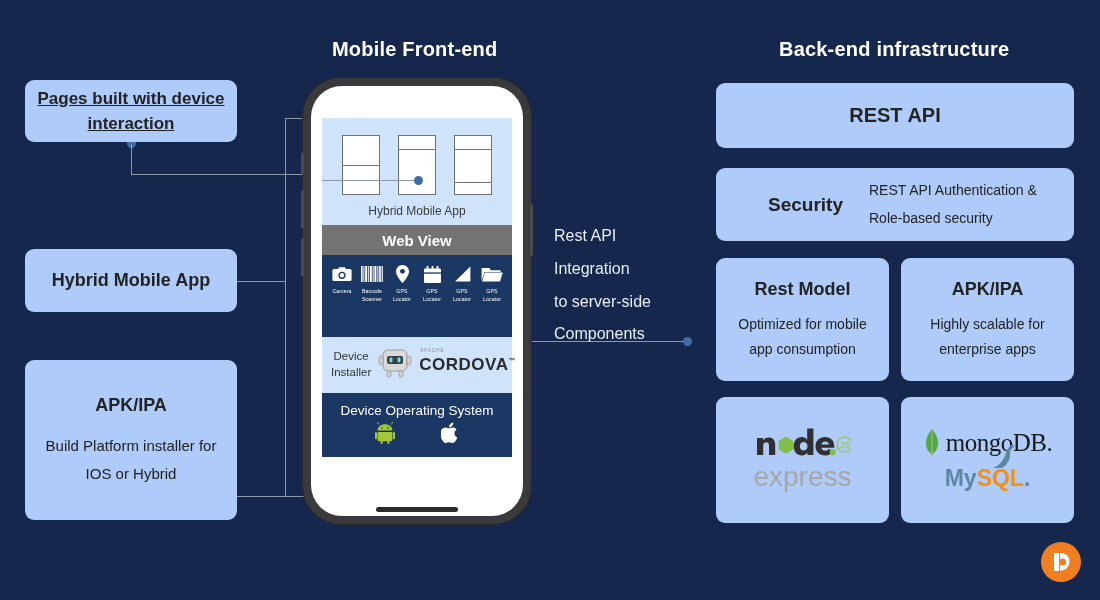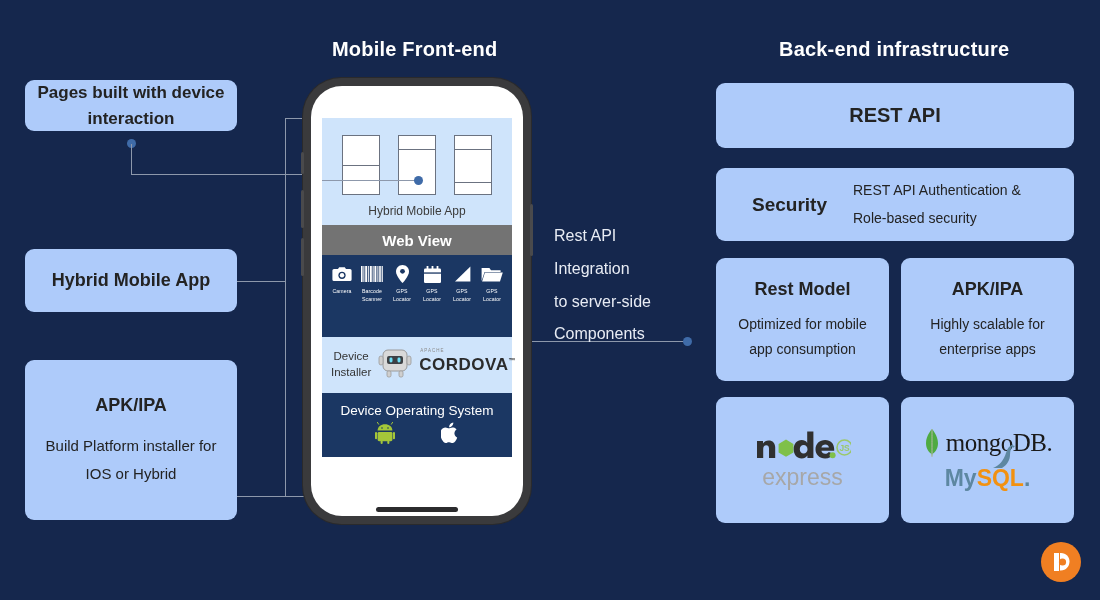--- a/index.html
+++ b/index.html
@@ -41,31 +41,31 @@
     line-height: 1.55;
     color: #232323;
   }
   .card .bd {
     font-size: 15px;
     line-height: 1.85;
     color: #232323;
   }
 
   
-  #card-pages  { left: 25px;  top: 80px;  width: 212px; height: 51px; }
+  #card-pages  { left: 25px;  top: 80px;  width: 212px; height: 62px; text-decoration: underline; }
   #card-pages .hd { font-size: 17px; line-height: 1.5; }
   #card-hybrid { left: 25px;  top: 249px; width: 212px; height: 63px; }
   #card-apk-left { left: 25px; top: 360px; width: 212px; height: 160px; padding: 0 16px; }
   #card-apk-left .hd { margin-bottom: 12px; }
 
   
   #card-rest { left: 716px; top: 83px; width: 358px; height: 65px; }
   #card-security {
     left: 716px; top: 168px; width: 358px; height: 73px;
-    flex-direction: row; justify-content: flex-start; padding-left: 36px;
+    flex-direction: row; justify-content: flex-start; padding-left: 52px;
   }
   #card-security .hd { font-size: 19px; margin-right: 26px; white-space: nowrap; }
   #card-security .bd { text-align: left; font-size: 14px; line-height: 1.95; }
 
   #card-datamodel { left: 716px; top: 258px; width: 173px; height: 123px; padding: 0 10px; }
   #card-apk-right { left: 901px; top: 258px; width: 173px; height: 123px; padding: 0 10px; }
   .dual .hd { margin-bottom: 8px; }
   .dual .bd { font-size: 14px; line-height: 1.8; }
 
   #card-node  { left: 716px; top: 397px; width: 173px; height: 126px; }
@@ -403,21 +403,21 @@
 
         <path d="M52.4 28 v-2.5 c-1.3 2-3.2 3-5.7 3 -4.8 0-8-3.8-8-9.2 0-5.4 3.2-9.2 8-9.2 2.4 0 4.3 1 5.5 2.8 V1.5 h6.2 V28 Z M48.6 23.4 c2.3 0 3.9-1.7 3.9-4.2 0-2.5-1.6-4.2-3.9-4.2 -2.3 0-3.8 1.7-3.8 4.2 0 2.5 1.5 4.2 3.8 4.2 Z" fill="#303030"></path>
 
         <path d="M70.2 10.1 c5.4 0 9 3.7 9 9.2 v1.5 H66.4 c.4 1.9 1.8 3 3.8 3 1.6 0 2.9-.6 3.5-1.8 l4.7 1.8 c-1.4 3-4.5 4.7-8.3 4.7 -5.6 0-9.6-3.9-9.6-9.2 0-5.3 4-9.2 9.7-9.2 Z M66.4 17.4 h7.5 c-.4-1.8-1.7-2.8-3.6-2.8 -1.9 0-3.3 1-3.9 2.8 Z" fill="#303030"></path>
         <circle cx="77.6" cy="25.2" r="3" fill="#7fc04a"></circle>
 
         <circle cx="89.5" cy="17.5" r="7.5" fill="none" stroke="#9bc86a" stroke-width="1.6"></circle>
         <text x="89.5" y="21.4" font-family="'Liberation Sans',sans-serif" font-size="8.4" font-weight="bold" fill="#9bc86a" text-anchor="middle">JS</text>
       </svg>
     </div>
-    <div style="font-size:23px;color:#a7a7a7;letter-spacing:0px;margin-top:4px;font-family:'Liberation Sans',sans-serif;">
+    <div style="font-size:28px;color:#a7a7a7;letter-spacing:0px;margin-top:4px;font-family:'Liberation Sans',sans-serif;">
       <span>express</span>
     </div>
   </div>
 
   <div class="card" id="card-mongo">
     <div style="display:flex;align-items:center;gap:5px;">
       <svg width="18" height="28" viewBox="0 0 18 28">
         <path d="M9 0 C9 0 3 6.4 3 14.2 C3 20 6.3 23.6 8.4 24.7 L9 28 L9.6 24.7 C11.7 23.6 15 20 15 14.2 C15 6.4 9 0 9 0 Z" fill="#4faa41"></path>
         <path d="M9 0 C9 0 9 10 9 28" stroke="#b8b8a8" stroke-width="1" fill="none"></path>
       </svg>

